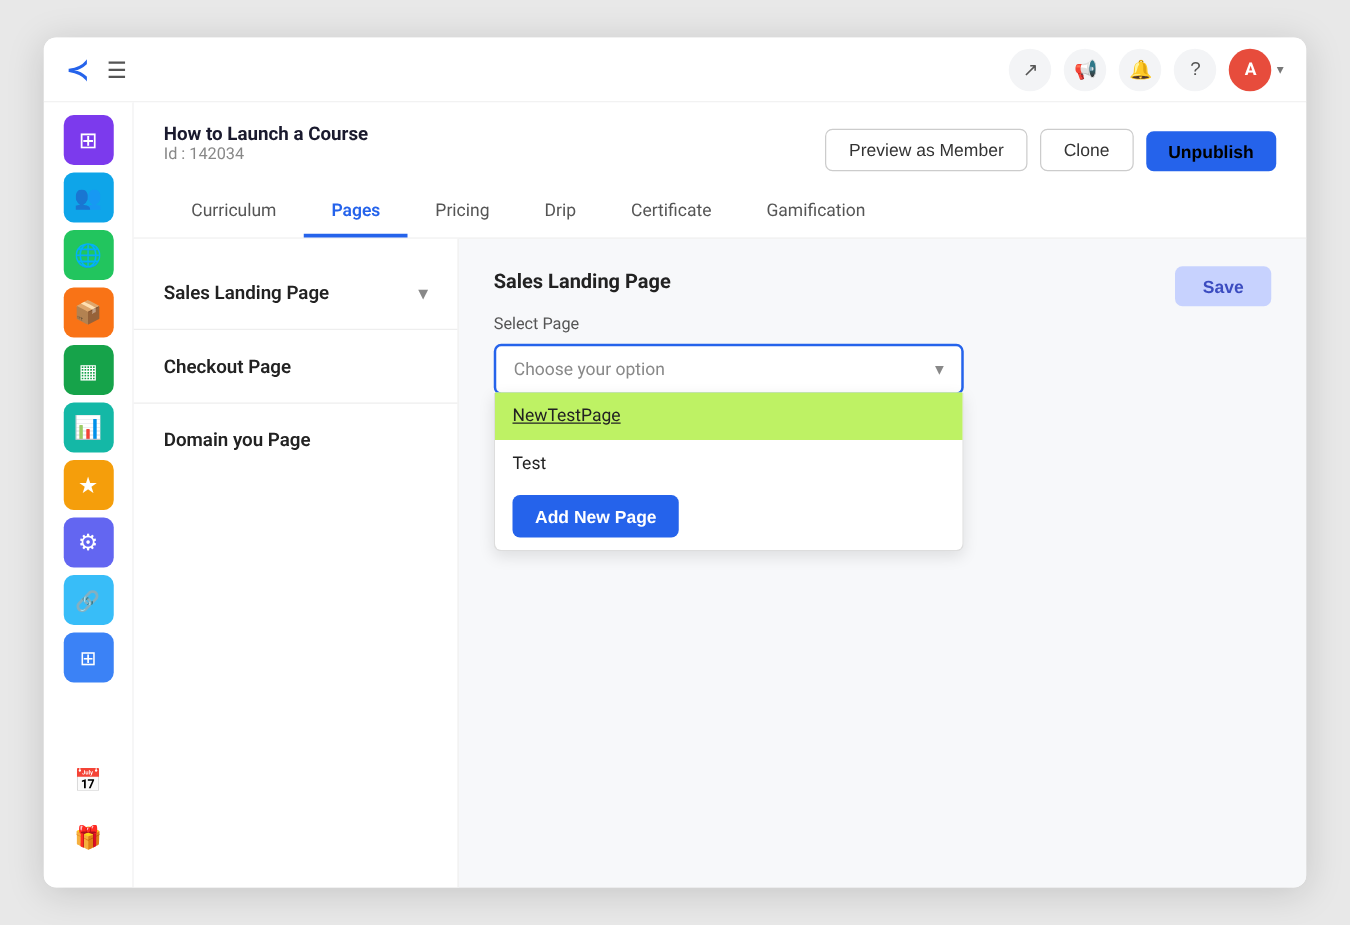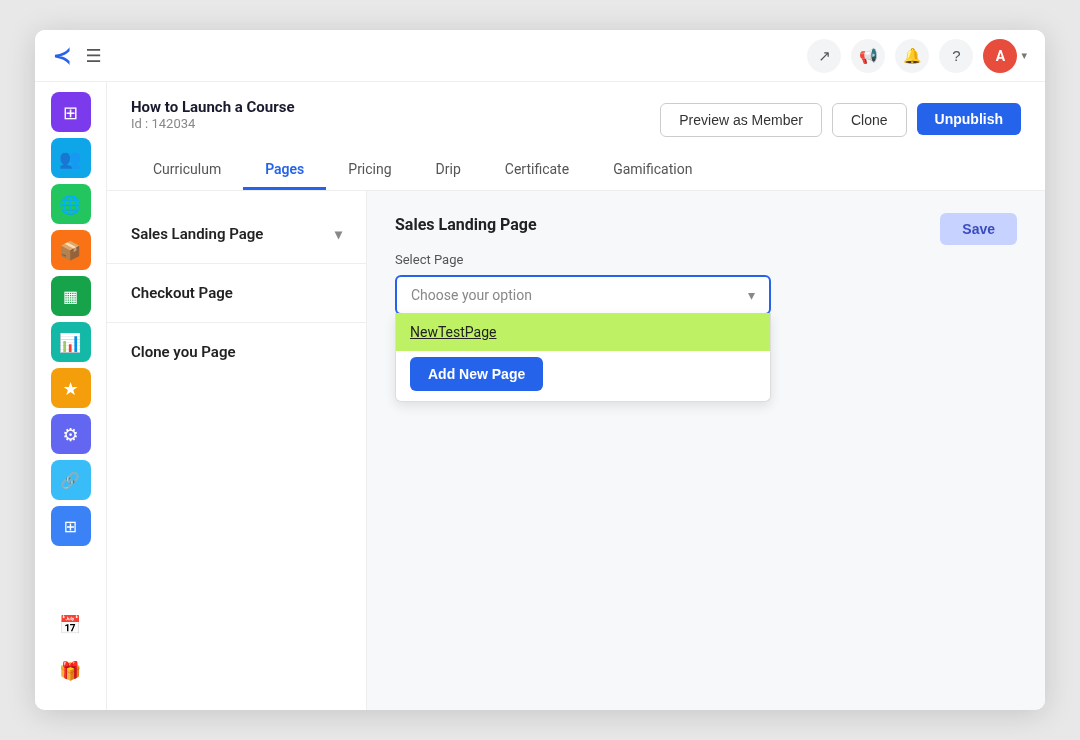--- a/index.html
+++ b/index.html
@@ -161,36 +161,36 @@
       color: #1a1a2e;
     }
     .course-id {
       font-size: 13px;
       color: #888;
       margin-bottom: 10px;
     }
     .header-actions {
       display: flex;
       gap: 10px;
-      align-items: flex-start;
+      align-items: flex-end;
     }
     .btn-outline {
       padding: 8px 18px;
       border: 1.5px solid #ccc;
       background: #fff;
       border-radius: 6px;
       font-size: 14px;
       cursor: pointer;
       color: #333;
     }
     .btn-blue {
       padding: 8px 18px;
       border: none;
       background: #2563eb;
-      color: #ffffff;
+      color: #000000;
       border-radius: 6px;
       font-size: 14px;
       font-weight: 600;
       cursor: pointer;
     }
     .tabs {
       display: flex;
       gap: 0;
       margin-top: 10px;
     }
@@ -396,37 +396,38 @@
           <div class="left-panel-item">
             <span>Sales Landing Page</span>
             <span class="chevron">▾</span>
           </div>
           <hr class="left-panel-divider">
           <div class="left-panel-item">
             <span>Checkout Page</span>
           </div>
           <hr class="left-panel-divider">
           <div class="left-panel-item">
-            <span>Clone you Page</span>
+            <span>Domain you Page</span>
           </div>
         </div>
 
         <div class="right-panel">
           <div class="section-title">Sales Landing Page</div>
           <button class="save-btn">Save</button>
 
           <div class="select-page-label">Select Page</div>
 
           <div class="dropdown-wrapper">
             <div class="dropdown-trigger">
               <span>Choose your option</span>
               <span>▾</span>
             </div>
             <div class="dropdown-menu">
               <div class="dropdown-item">NewTestPage</div>
+              <div class="dropdown-item">Test</div>
               <div>
                 <button class="add-page-btn">Add New Page</button>
               </div>
             </div>
           </div>
         </div>
       </div>
     </div>
   </div>
 </div>

